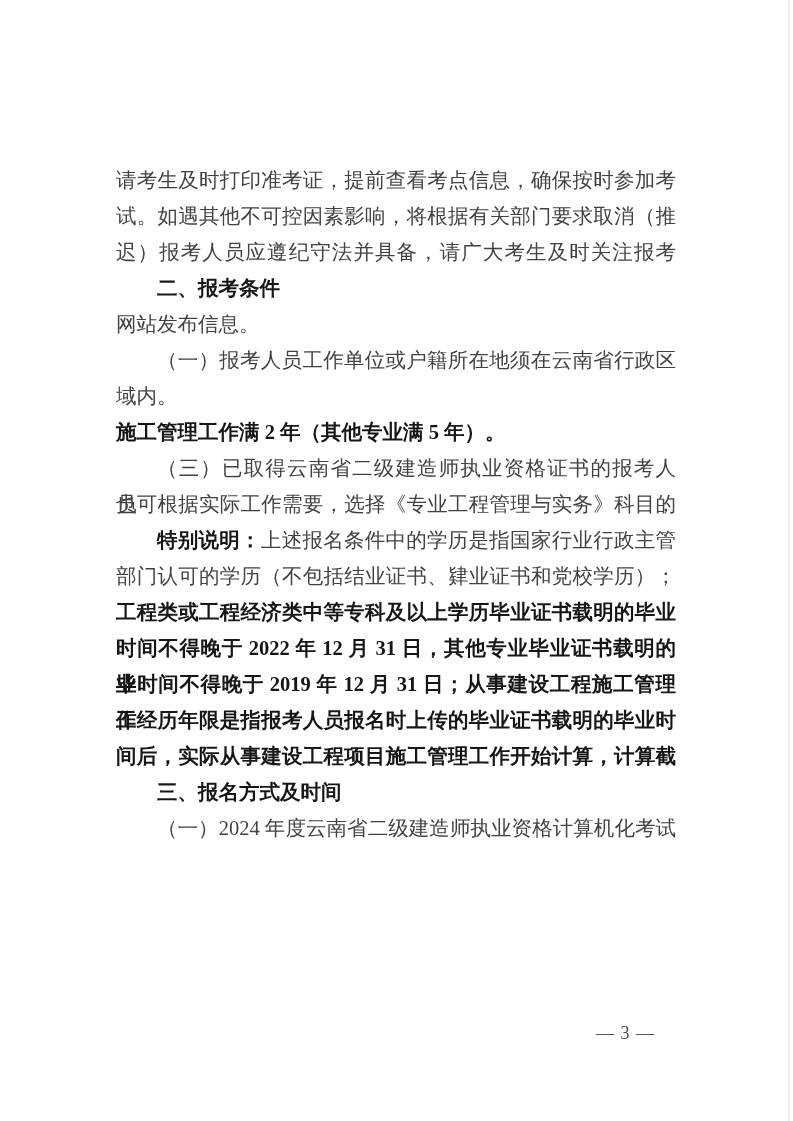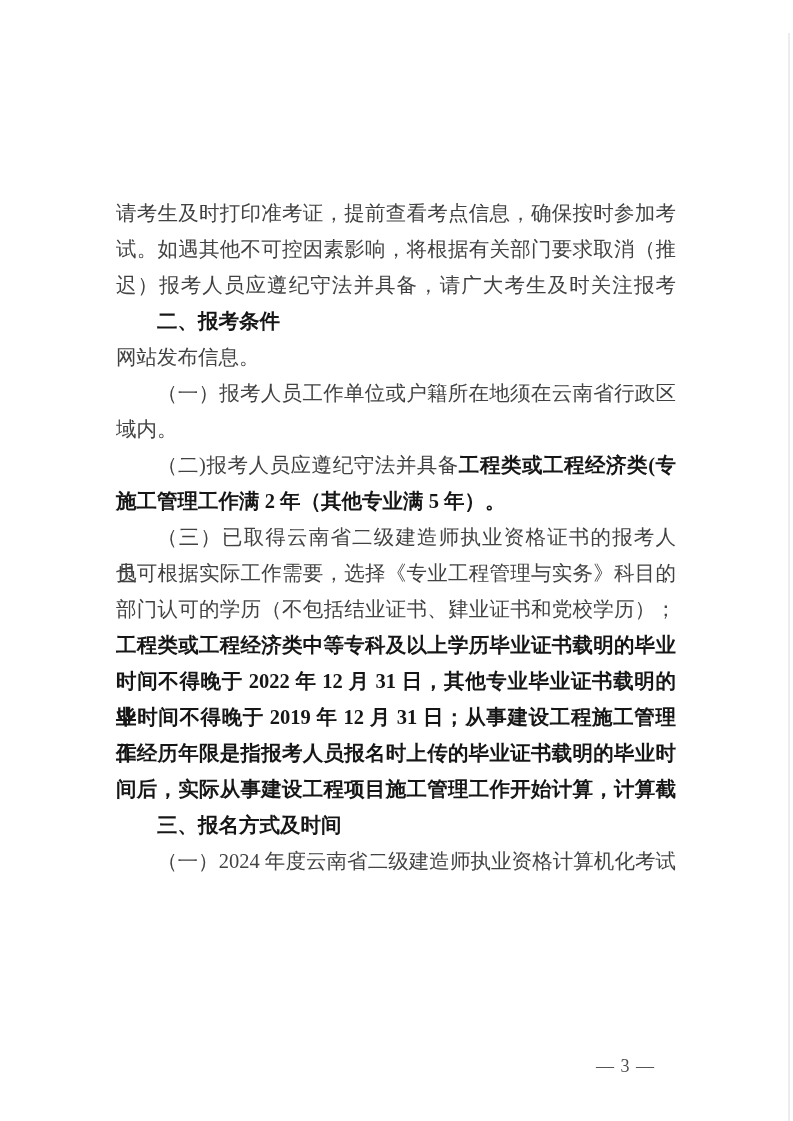--- a/index.html
+++ b/index.html
@@ -10,21 +10,20 @@
     width: 793px;
     height: 1121px;
     position: relative;
     background: var(--bg-color, #ffffff);
     font-family: "Liberation Serif", "DejaVu Serif", serif;
     overflow: hidden;
   }
   .page {
     position: absolute;
     inset: 0;
-    margin-top: 33px;
   }
   .content {
     position: absolute;
     left: 116px;
     top: 162px;
     width: 560px;
   }
   .line {
     height: 36px;
     line-height: 36px;
@@ -69,24 +68,24 @@
 
 <div class="page">
   <div class="content" id="doc-lines">
       <div class="line fill"><span class="run">请考生及时打印准考证，提前查看考点信息，确保按时参加考</span></div>
       <div class="line fill"><span class="run">试。如遇其他不可控因素影响，将根据有关部门要求取消（推</span></div>
       <div class="line fill"><span class="run">迟）报考人员应遵纪守法并具备，请广大考生及时关注报考</span></div>
       <div class="line indent"><span class="run bold">二、报考条件</span></div>
       <div class="line"><span class="run">网站发布信息。</span></div>
       <div class="line fill indent"><span class="run">（一）报考人员工作单位或户籍所在地须在云南省行政区</span></div>
       <div class="line"><span class="run">域内。</span></div>
-      <div class="line fill indent"><span class="run">（二)报考人员应遵纪守法并具备</span><span class="run bold">工程类或工程经济类(专</span></div>
       <div class="line"><span class="run bold">施工管理工作满 2 年（其他专业满 5 年）。</span></div>
       <div class="line fill indent"><span class="run">（三）已取得云南省二级建造师执业资格证书的报考人员，</span></div>
       <div class="line fill"><span class="run">也可根据实际工作需要，选择《专业工程管理与实务》科目的</span></div>
+      <div class="line fill indent"><span class="run bold">特别说明：</span><span class="run">上述报名条件中的学历是指国家行业行政主管</span></div>
       <div class="line fill"><span class="run">部门认可的学历（不包括结业证书、肄业证书和党校学历）；</span></div>
       <div class="line fill"><span class="run bold">工程类或工程经济类中等专科及以上学历毕业证书载明的毕业</span></div>
       <div class="line fill"><span class="run bold">时间不得晚于 2022 年 12 月 31 日，其他专业毕业证书载明的毕</span></div>
       <div class="line fill"><span class="run bold">业时间不得晚于 2019 年 12 月 31 日；从事建设工程施工管理工</span></div>
       <div class="line fill"><span class="run bold">作经历年限是指报考人员报名时上传的毕业证书载明的毕业时</span></div>
       <div class="line fill"><span class="run bold">间后，实际从事建设工程项目施工管理工作开始计算，计算截</span></div>
       <div class="line indent"><span class="run bold">三、报名方式及时间</span></div>
       <div class="line fill indent"><span class="run">（一）2024 年度云南省二级建造师执业资格计算机化考试</span></div>
     </div>
   <div class="page-number">— 3 —</div>

